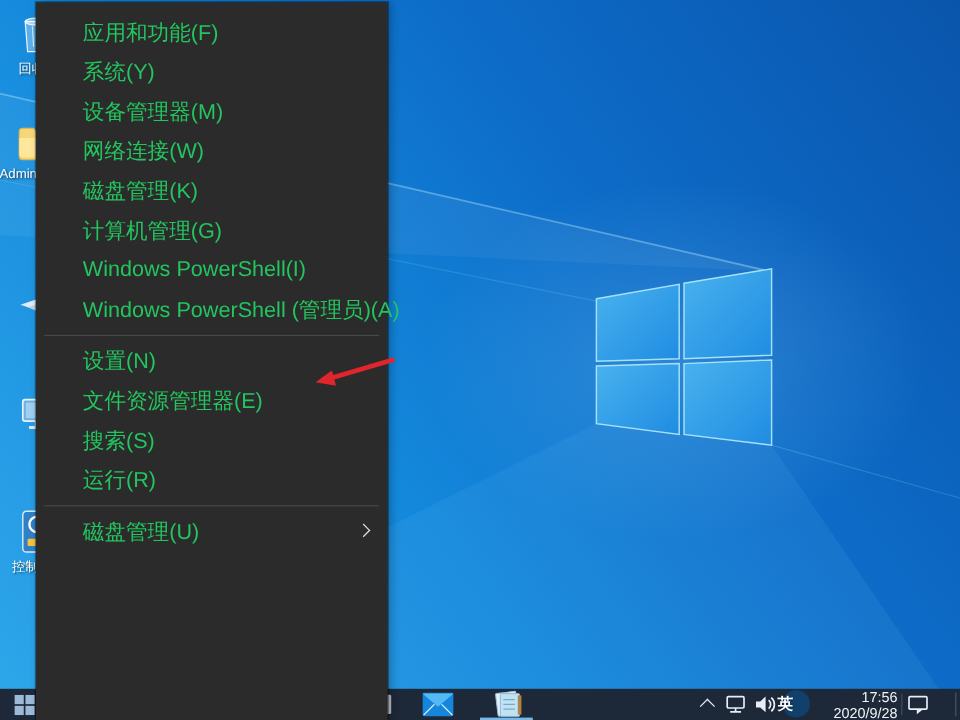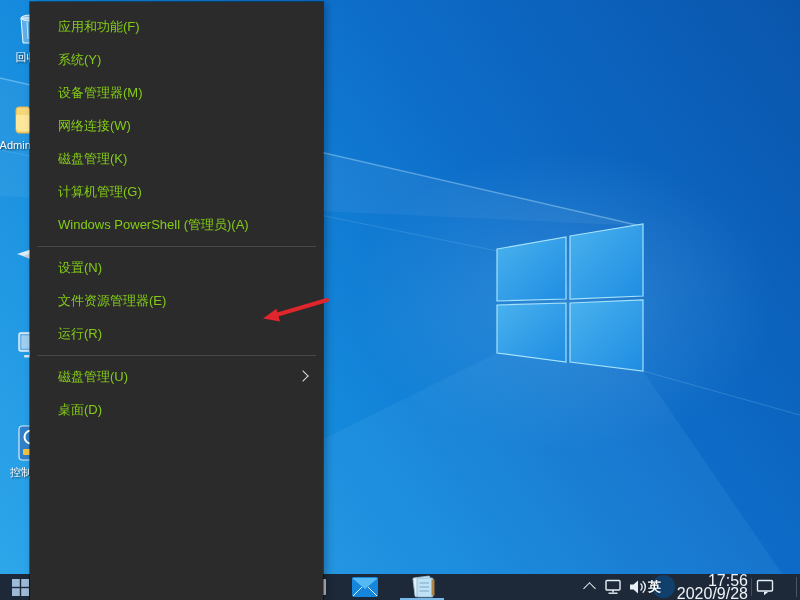--- a/index.html
+++ b/index.html
@@ -25,21 +25,21 @@
   }
 
   
   .winx-menu {
     position:absolute; left:30px; top:2px; width:293px; height:598px; z-index:3;
     background:#2b2b2b; padding-top:8px;
     box-shadow:0 0 0 1px rgba(0,0,0,.4), 3px 0 8px rgba(0,0,0,.3);
   }
   .menu-item {
     height:33px; display:flex; align-items:center; padding:0 14px 0 28px;
-    font-size:13px; color:#84cc16; cursor:default; position:relative;
+    font-size:18px; color:#22c55e; cursor:default; position:relative;margin-left:11px;
   }
   .menu-label { white-space:nowrap; }
   .submenu-chevron {
     position:absolute; right:16px; top:12px; width:8px; height:8px;
     border-top:1.5px solid #dfdfdf; border-right:1.5px solid #dfdfdf;
     transform:rotate(45deg);
   }
   .menu-sep { height:10px; position:relative; }
   .menu-sep::after { content:''; position:absolute; left:7px; right:7px; top:4.5px; height:1px; background:#474747; }
 
@@ -68,21 +68,21 @@
   .ime-circle {
     left:652px; top:1px; width:23px; height:23px; border-radius:50%;
     background:#10406b;
   }
   .ime-label {
     position:absolute; left:648px; top:4px; font-size:13px; font-weight:bold;
     color:#ffffff; text-shadow:0 0 2px rgba(0,0,0,.5);
   }
   .clock {
     position:absolute; right:52px; top:1px; text-align:right;
-    font-size:16px; line-height:12.5px; color:#f0f4f8;
+    font-size:12px; line-height:12.5px; color:#f0f4f8;
   }
   .tray-sep { position:absolute; left:751px; top:4px; width:1px; height:18px; background:#3c4c60; }
   .action-center-button { left:756px; top:5px; width:20px; height:17px; }
   .show-desktop-sep { position:absolute; left:796px; top:3px; width:1px; height:20px; background:#46566a; }
 </style>
 </head>
 <body>
 
 <div class="screen">
 
@@ -178,39 +178,42 @@
         <div class="menu-item">
           <span class="menu-label">网络连接(W)</span>
         </div>
         <div class="menu-item">
           <span class="menu-label">磁盘管理(K)</span>
         </div>
         <div class="menu-item">
           <span class="menu-label">计算机管理(G)</span>
         </div>
         <div class="menu-item">
+          <span class="menu-label">Windows PowerShell(I)</span>
+        </div>
+        <div class="menu-item">
           <span class="menu-label">Windows PowerShell (管理员)(A)</span>
         </div>
         <div class="menu-sep"></div>
         <div class="menu-item">
           <span class="menu-label">设置(N)</span>
         </div>
         <div class="menu-item">
           <span class="menu-label">文件资源管理器(E)</span>
+        </div>
+        <div class="menu-item">
+          <span class="menu-label">搜索(S)</span>
         </div>
         <div class="menu-item">
           <span class="menu-label">运行(R)</span>
         </div>
         <div class="menu-sep"></div>
         <div class="menu-item">
           <span class="menu-label">磁盘管理(U)</span>
           <span class="submenu-chevron"></span>
-        </div>
-        <div class="menu-item">
-          <span class="menu-label">桌面(D)</span>
         </div>
       </div>
   </div>
 
   <svg class="arrow-overlay" width="800" height="600" viewBox="0 0 800 600">
     <line class="arrow-stroke" x1="327" y1="300" x2="276" y2="315" stroke="#e0262c" stroke-width="4" stroke-linecap="round"></line>
     <polygon class="arrow-head" points="263,318.5 276.5,308.8 280,321.5" fill="#e0262c"></polygon>
   </svg>
 
   <div class="taskbar">

